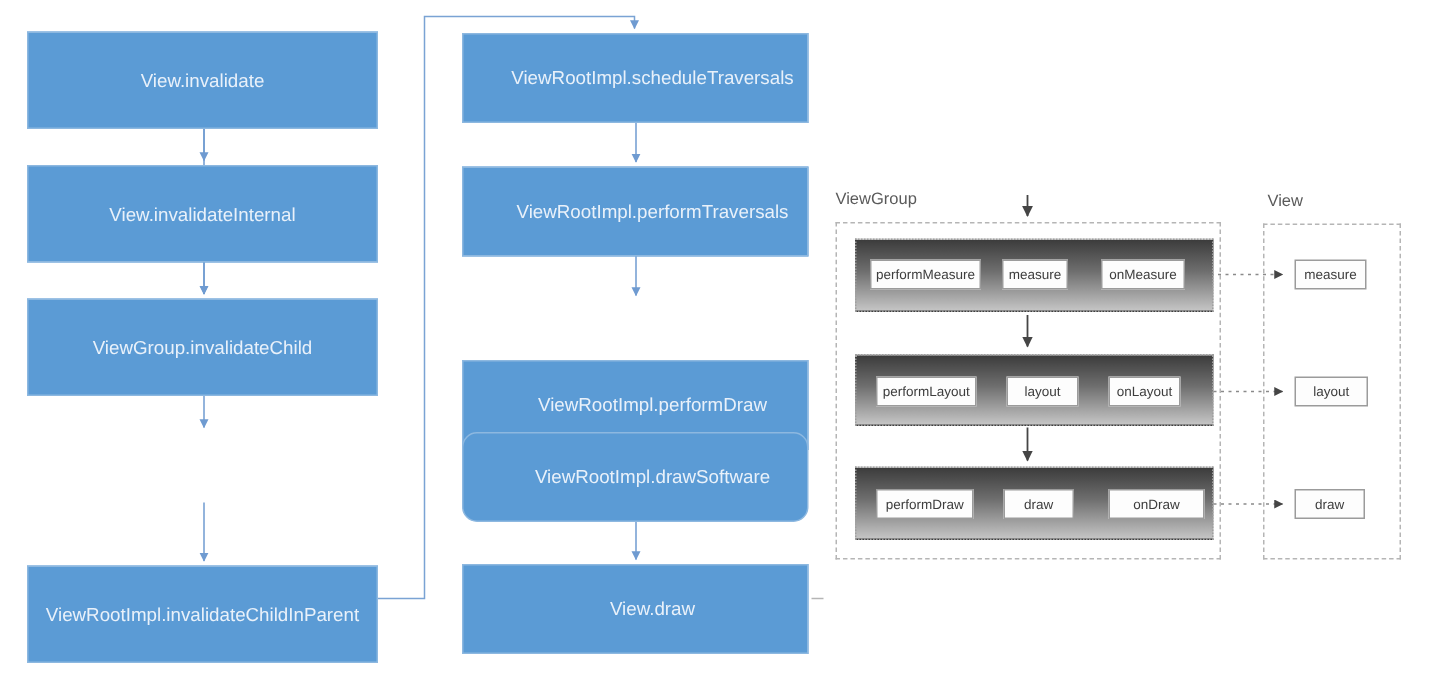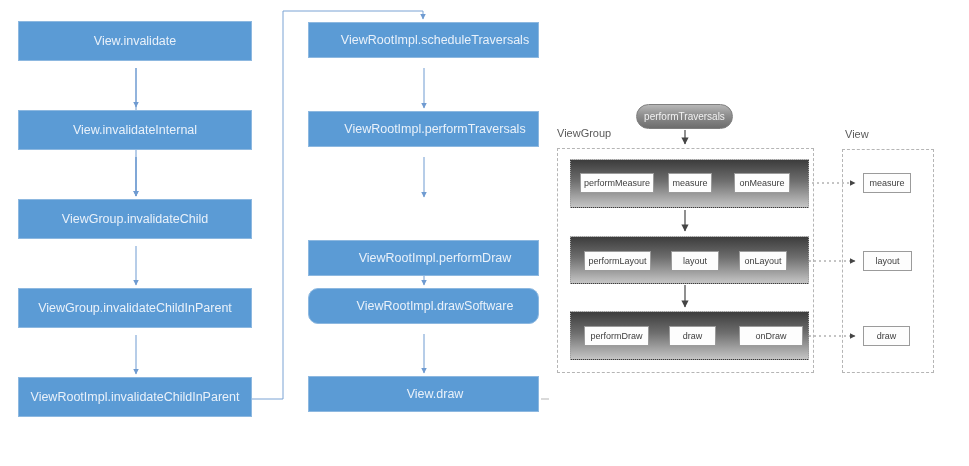--- a/index.html
+++ b/index.html
@@ -6,22 +6,22 @@
   #canvas{
     position:relative;width:969px;height:466px;background:#ffffff;
     font-family:"Liberation Sans",sans-serif;overflow:hidden;
   }
   #overlay{position:absolute;left:0;top:0;width:969px;height:466px;pointer-events:none;}
   .bluebox{
     position:absolute;background:#5b9bd5;border:1px solid #8db8e0;
     color:#e9f1fa;display:flex;align-items:center;justify-content:center;
     font-size:12.5px;text-align:center;box-sizing:border-box;white-space:nowrap;
   }
-  .col-left{left:18px;width:234px;height:40px;}
-  .col-mid{left:308px;width:231px;height:36px;padding-left:23px;}
+  .col-left{left:18px;width:234px;height:65px;}
+  .col-mid{left:308px;width:231px;height:60px;padding-left:23px;}
   .capsule{
     position:absolute;left:636px;top:104px;width:97px;height:25px;border-radius:13px;
     background:linear-gradient(180deg,#b7b7b7 0%,#8e8e8e 45%,#6d6d6d 100%);
     border:1px solid #7f7f7f;color:#f2f2f2;font-size:10px;
     display:flex;align-items:center;justify-content:center;box-sizing:border-box;white-space:nowrap;
   }
   .dashedbox{position:absolute;border:1px dashed #b5b5b5;box-sizing:border-box;background:transparent;}
   #vg-dash{left:557px;top:148px;width:257px;height:225px;}
   #view-dash{left:842px;top:149px;width:92px;height:224px;}
   .dlabel{position:absolute;font-size:11px;color:#5a5a5a;white-space:nowrap;}
@@ -93,30 +93,28 @@
     <g stroke="#8a8a8a" stroke-width="1" stroke-dasharray="2 3" fill="none">
       <path d="M792 183 L855 183" marker-end="url(#ad)"></path>
       <path d="M789 261 L855 261" marker-end="url(#ad)"></path>
       <path d="M789 336 L855 336" marker-end="url(#ad)"></path>
     </g>
   </svg>
 
   <div class="bluebox col-left" style="top:21px;">View.invalidate</div>
   <div class="bluebox col-left" style="top:110px;">View.invalidateInternal</div>
   <div class="bluebox col-left" style="top:199px;">ViewGroup.invalidateChild</div>
-  <div class="bluebox col-left" style="top:288px;">ViewGroup.invalidateChildInParent</div>
   <div class="bluebox col-left" style="top:377px;text-align:center;">ViewRootImpl.invalidateChildInParent</div>
 
   <div class="bluebox col-mid" style="top:22px;">ViewRootImpl.scheduleTraversals</div>
   <div class="bluebox col-mid" style="top:111px;">ViewRootImpl.performTraversals</div>
   <div class="bluebox col-mid" style="top:200px;margin-top:40px;">ViewRootImpl.performDraw</div>
   <div class="bluebox col-mid" style="top:288px;border-radius:10px;">ViewRootImpl.drawSoftware</div>
   <div class="bluebox col-mid" style="top:376px;">View.draw</div>
 
-  <div class="capsule">performTraversals</div>
 
   <div class="dlabel" id="vg-label">ViewGroup</div>
   <div class="dlabel" id="view-label">View</div>
 
   <div class="dashedbox" id="vg-dash"></div>
   <div class="dashedbox" id="view-dash"></div>
 
   <div class="bar" id="bar-measure"></div>
   <div class="bar" id="bar-layout"></div>
   <div class="bar" id="bar-draw"></div>

